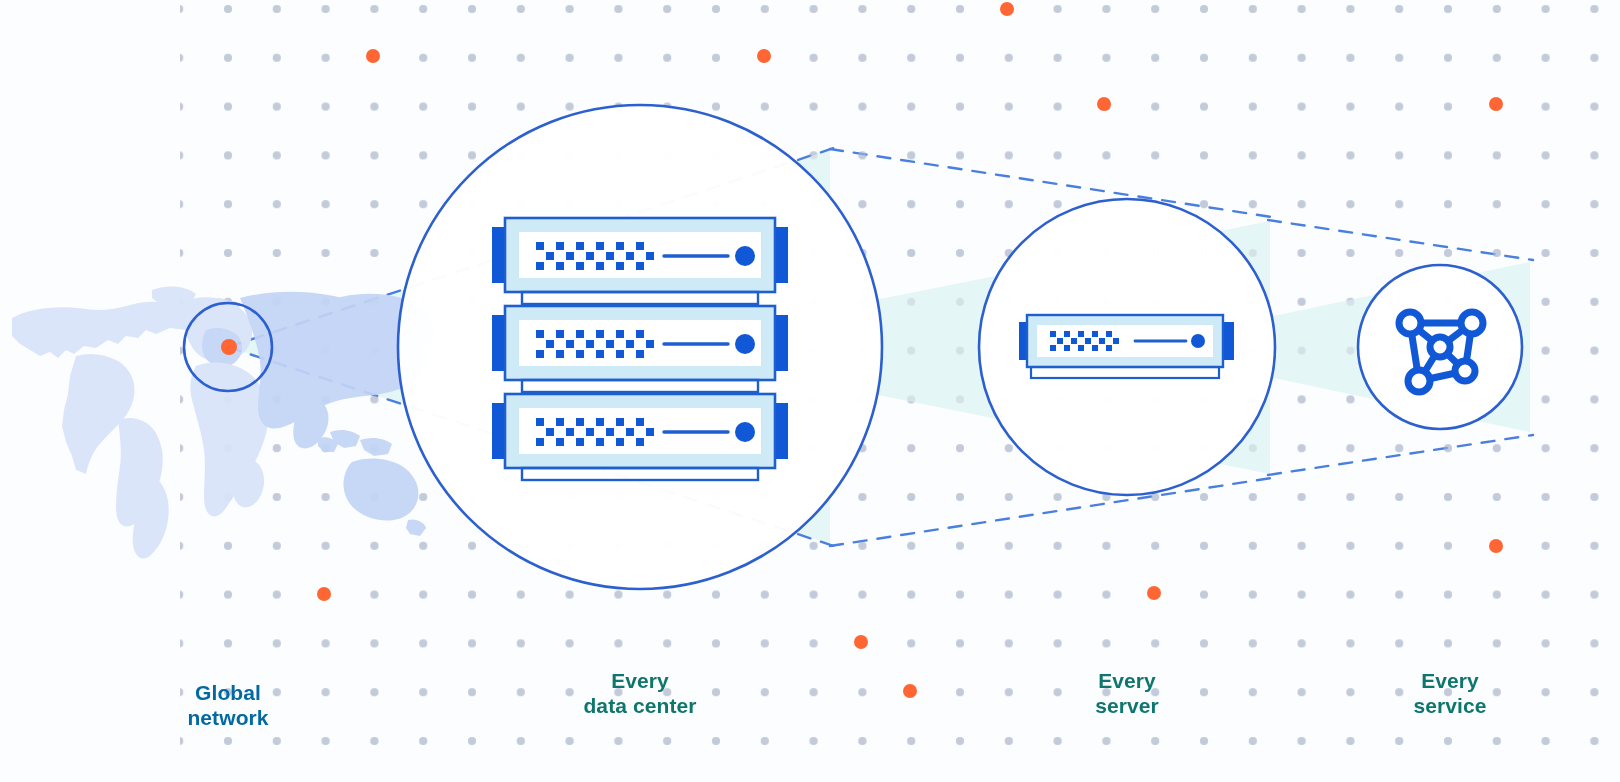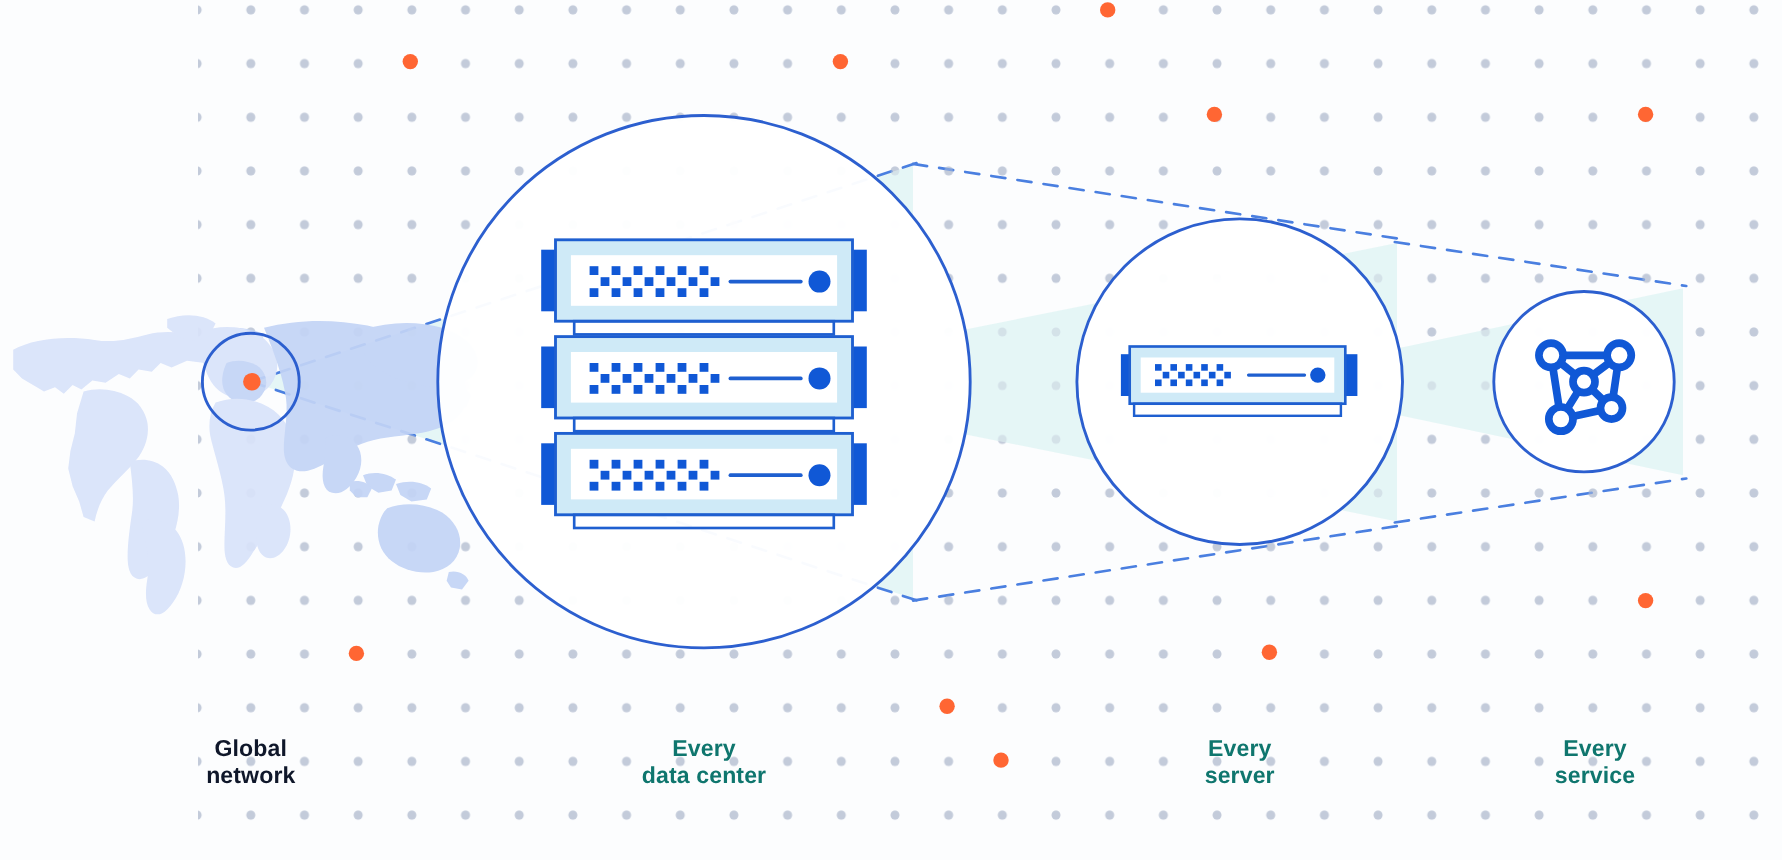--- a/index.html
+++ b/index.html
@@ -14,21 +14,21 @@
   .label{
     position:absolute;
     text-align:center;
     font-size:21px;
     line-height:25px;
     font-weight:700;
     color:#0f766e;
     white-space:pre-line;
     letter-spacing:0.1px;
   }
-  .label.accent{color:#0f172a;}
+  .label.accent{color:#0369a1;margin-top:12px;}
 </style>
 </head>
 <body>
 
 <div id="stage">
 
   <svg id="scene" viewBox="0 0 1620 782">
     <defs>
       <pattern id="dotgrid" x="228" y="9" width="48.8" height="48.8" patternUnits="userSpaceOnUse">
         <circle cx="0" cy="0" r="4" fill="#c3cbda"></circle>

